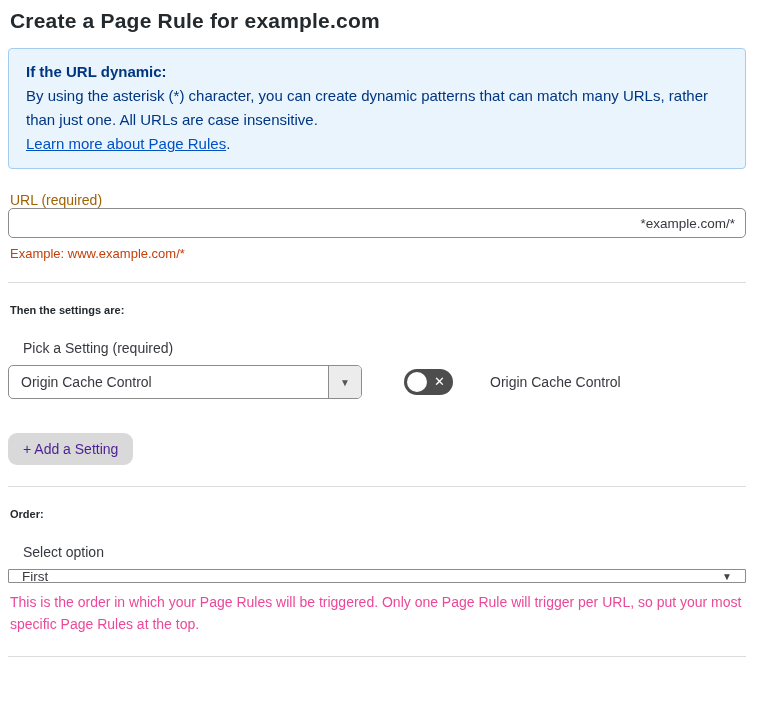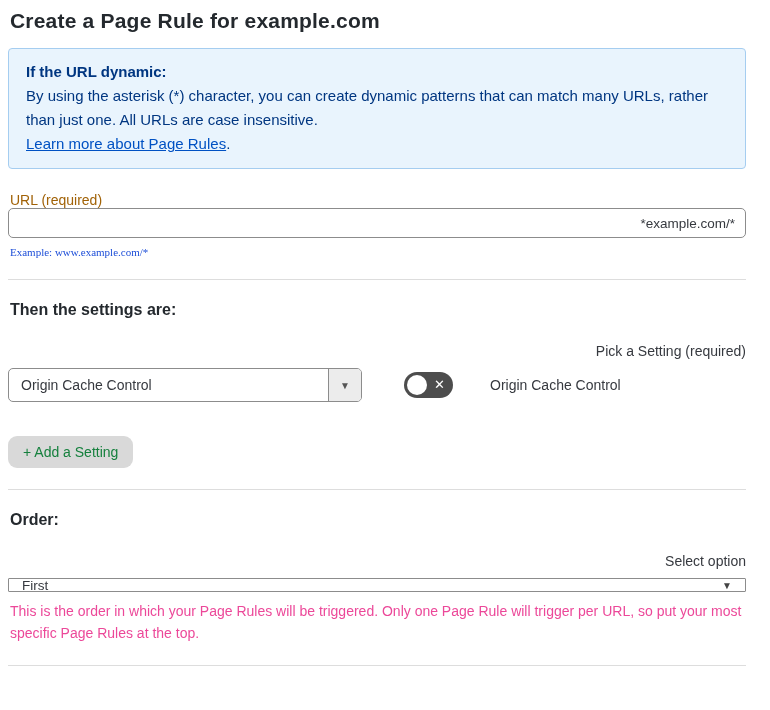--- a/index.html
+++ b/index.html
@@ -33,24 +33,24 @@
   .info-heading{font-weight:700;}
   .info-link{color:var(--link-blue);text-decoration:underline;cursor:pointer;}
   .field-label{font-size:14px;color:#a16207;margin:23px 0 0 2px;}
   .text-input{
     width:100%;height:30px;
     border:1px solid #8c8c8c;border-radius:5px;
     padding:0 10px;font-size:13.5px;color:#36393f;
     font-family:"Liberation Sans", sans-serif;
     background:#fff;outline:none;text-align:right;
   }
-  .hint-text{font-size:11px;color:#1d4ed8;margin:8px 0 0 2px;font-family:Liberation Serif, serif;}
+  .hint-text{font-size:13px;color:#c2410c;margin:8px 0 0 2px;}
   hr.divider{border:none;border-top:1px solid #ddd;margin:21px 0;}
-  .section-heading{font-size:16px;font-weight:700;color:#24292e;margin:0 0 0 2px;}
-  .sub-label{font-size:14px;color:#36393f;margin:24px 0 9px 2px;text-align:right;}
+  .section-heading{font-size:11px;font-weight:700;color:#24292e;margin:0 0 0 2px;}
+  .sub-label{font-size:14px;color:#36393f;margin:24px 0 9px 15px;}
   .setting-row{display:flex;align-items:center;gap:22px;}
   .dropdown{
     width:354px;height:34px;
     border:1px solid #8c8c8c;border-radius:5px;
     background:#fff;display:flex;align-items:stretch;overflow:hidden;
     cursor:pointer;
   }
   .dropdown-text{flex:1;display:flex;align-items:center;padding:0 12px;font-size:14px;color:#36393f;}
   .dropdown-arrow-seg{
     width:33px;border-left:1px solid #8c8c8c;background:#ececec;
@@ -66,21 +66,21 @@
     border-radius:50%;background:#fff;
   }
   .toggle-x{
     position:absolute;right:8px;top:50%;transform:translateY(-52%);
     color:#fff;font-size:13px;line-height:1;
   }
   .toggle-label{margin-left:15px;font-size:14px;color:#36393f;}
   .btn{
     border:none;border-radius:9px;font-size:14px;
     font-family:"Liberation Sans", sans-serif;
-    padding:8px 15px;cursor:pointer;color:#15803d;
+    padding:8px 15px;cursor:pointer;color:#4c1d95;
   }
   .btn-gray{background:#d9d9d9;}
   .add-setting{margin-top:34px;}
   .select-box{
     width:100%;height:14px;
     border:1px solid #8c8c8c;border-radius:1px;background:#fff;
     display:flex;align-items:center;justify-content:space-between;
     padding:0 13px;font-size:13.5px;color:#36393f;cursor:pointer;
   }
   .select-caret{color:#444;font-size:10px;}

